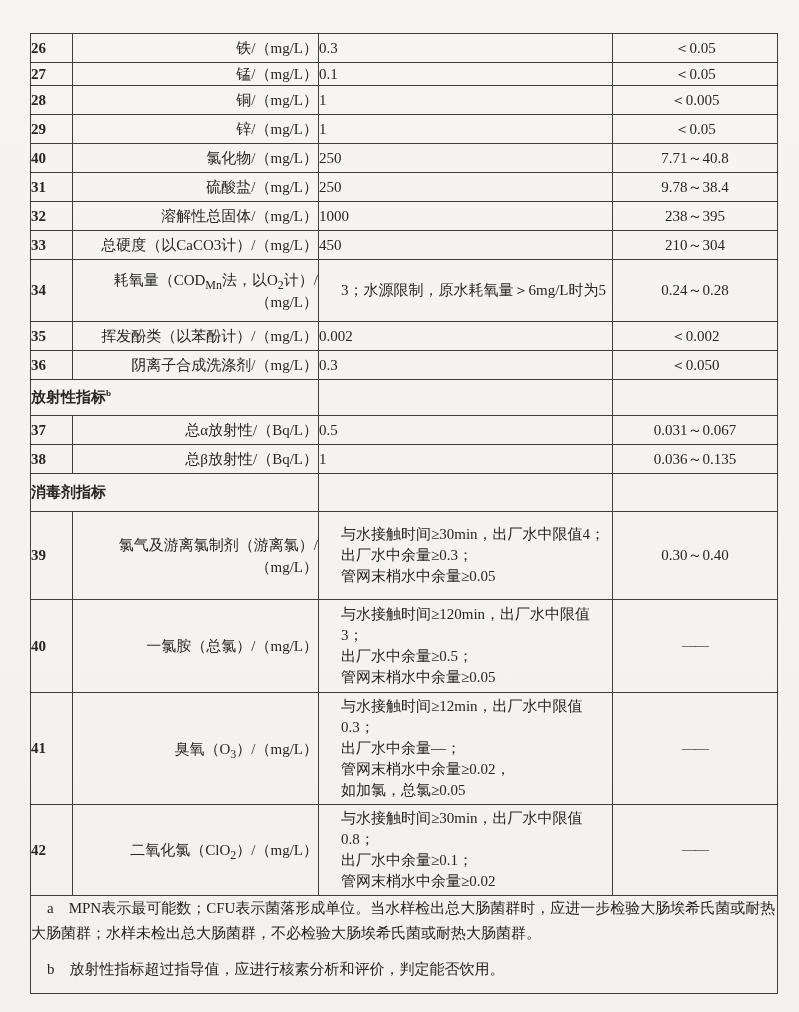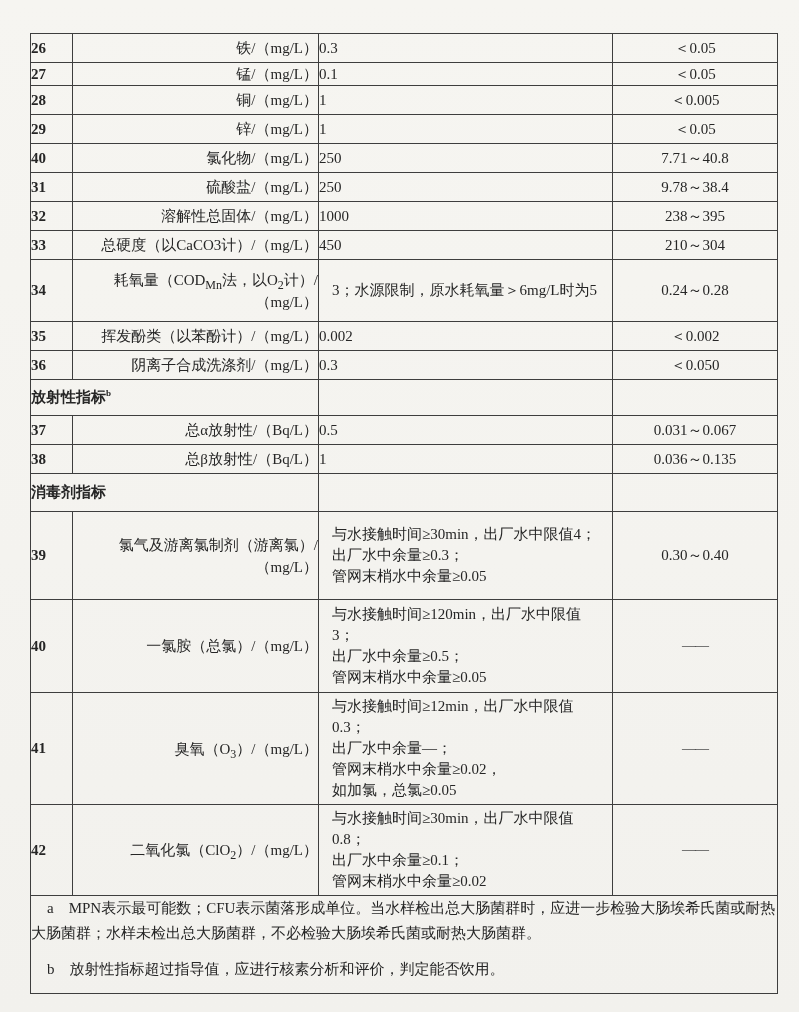--- a/index.html
+++ b/index.html
@@ -23,21 +23,21 @@
   table.std td{
     border:1.6px solid #3e3e3e;
     font-size:15px;
     vertical-align:middle;
     padding:0;
     overflow:hidden;
   }
   td.num{text-align:left;font-size:15px;font-weight:bold;}
   td.ind{text-align:right;padding:2px 6px 2px 9px;line-height:22px;}
   td.limit{}
-  td.limit.lln{text-align:left;padding:3px 4px 3px 13px;line-height:21px;}
+  td.limit.lln{text-align:left;padding:3px 4px 3px 22px;line-height:21px;}
   td.limit .lline{white-space:nowrap;}
   td.val{text-align:center;white-space:nowrap;}
   td.val.dash{color:#4a4a4a;font-size:14px;letter-spacing:-1px;}
   td.sec{font-weight:bold;padding-left:43px;font-size:15.5px;text-align:left;}
   sub{font-size:12px;line-height:0;}
   sup{font-size:9px;line-height:0;}
   td.fn-cell{
     vertical-align:top;
     padding:12px 16px 0 28px;
     font-size:14px;line-height:25px;

